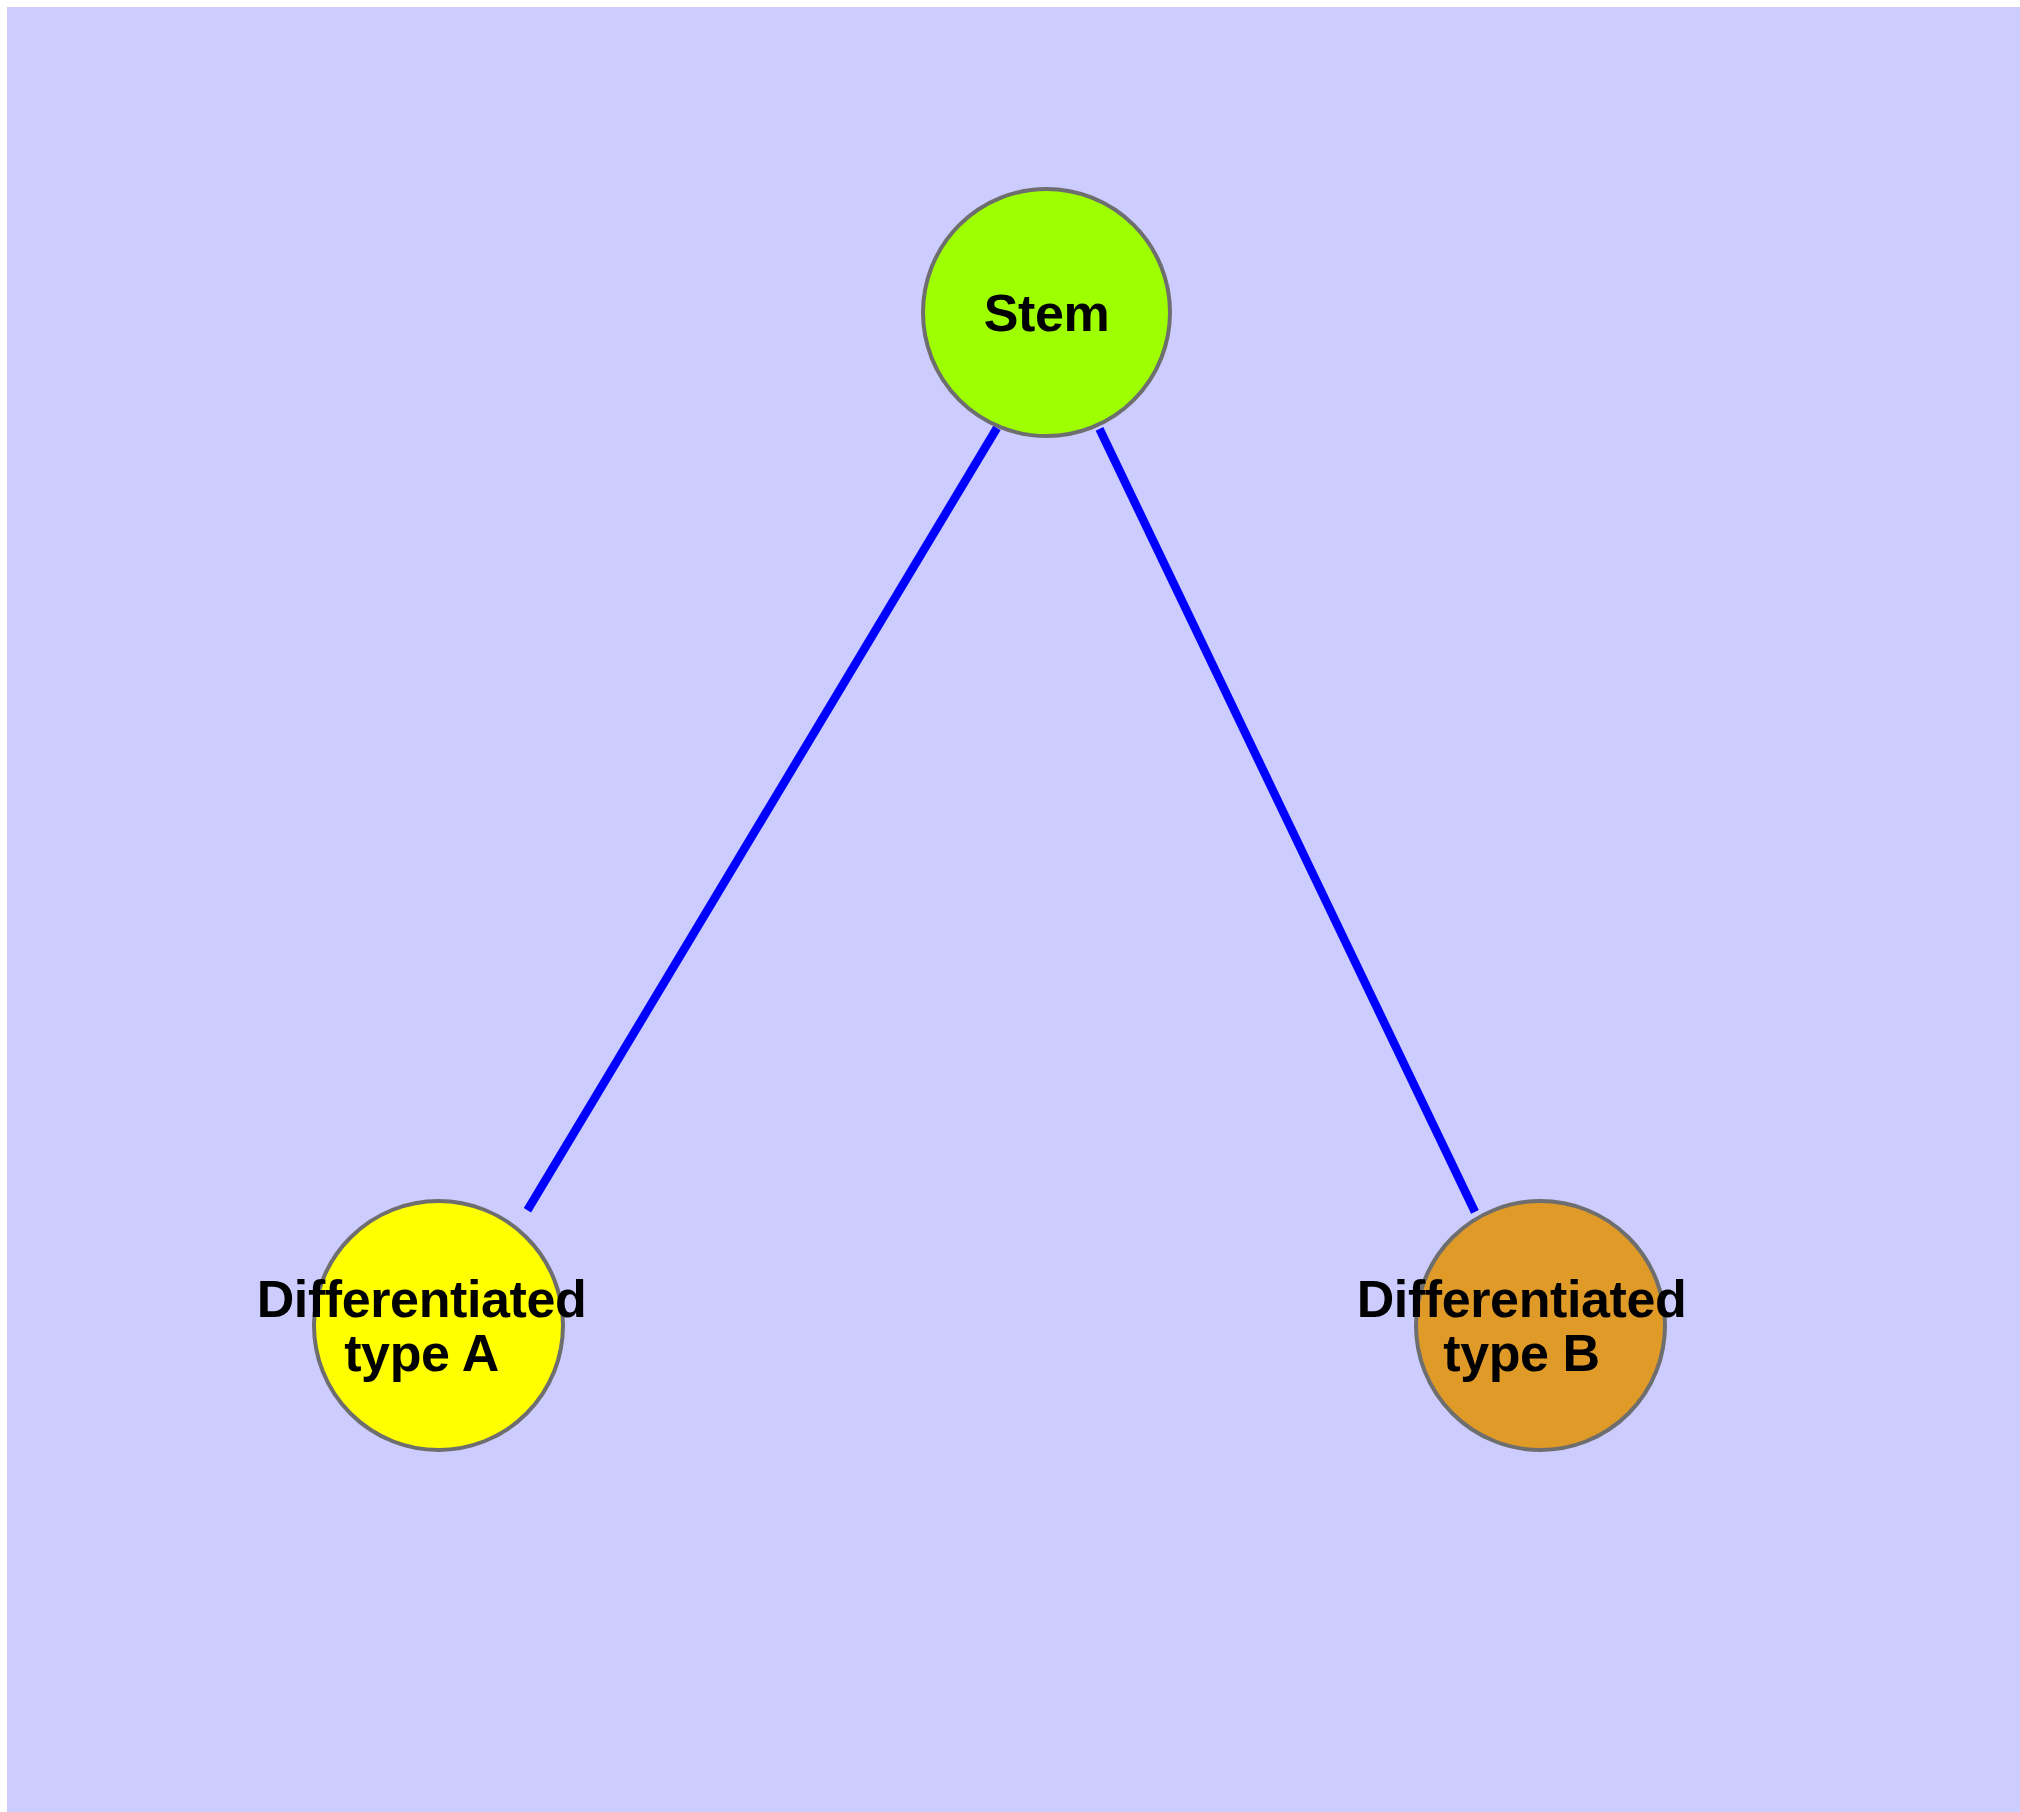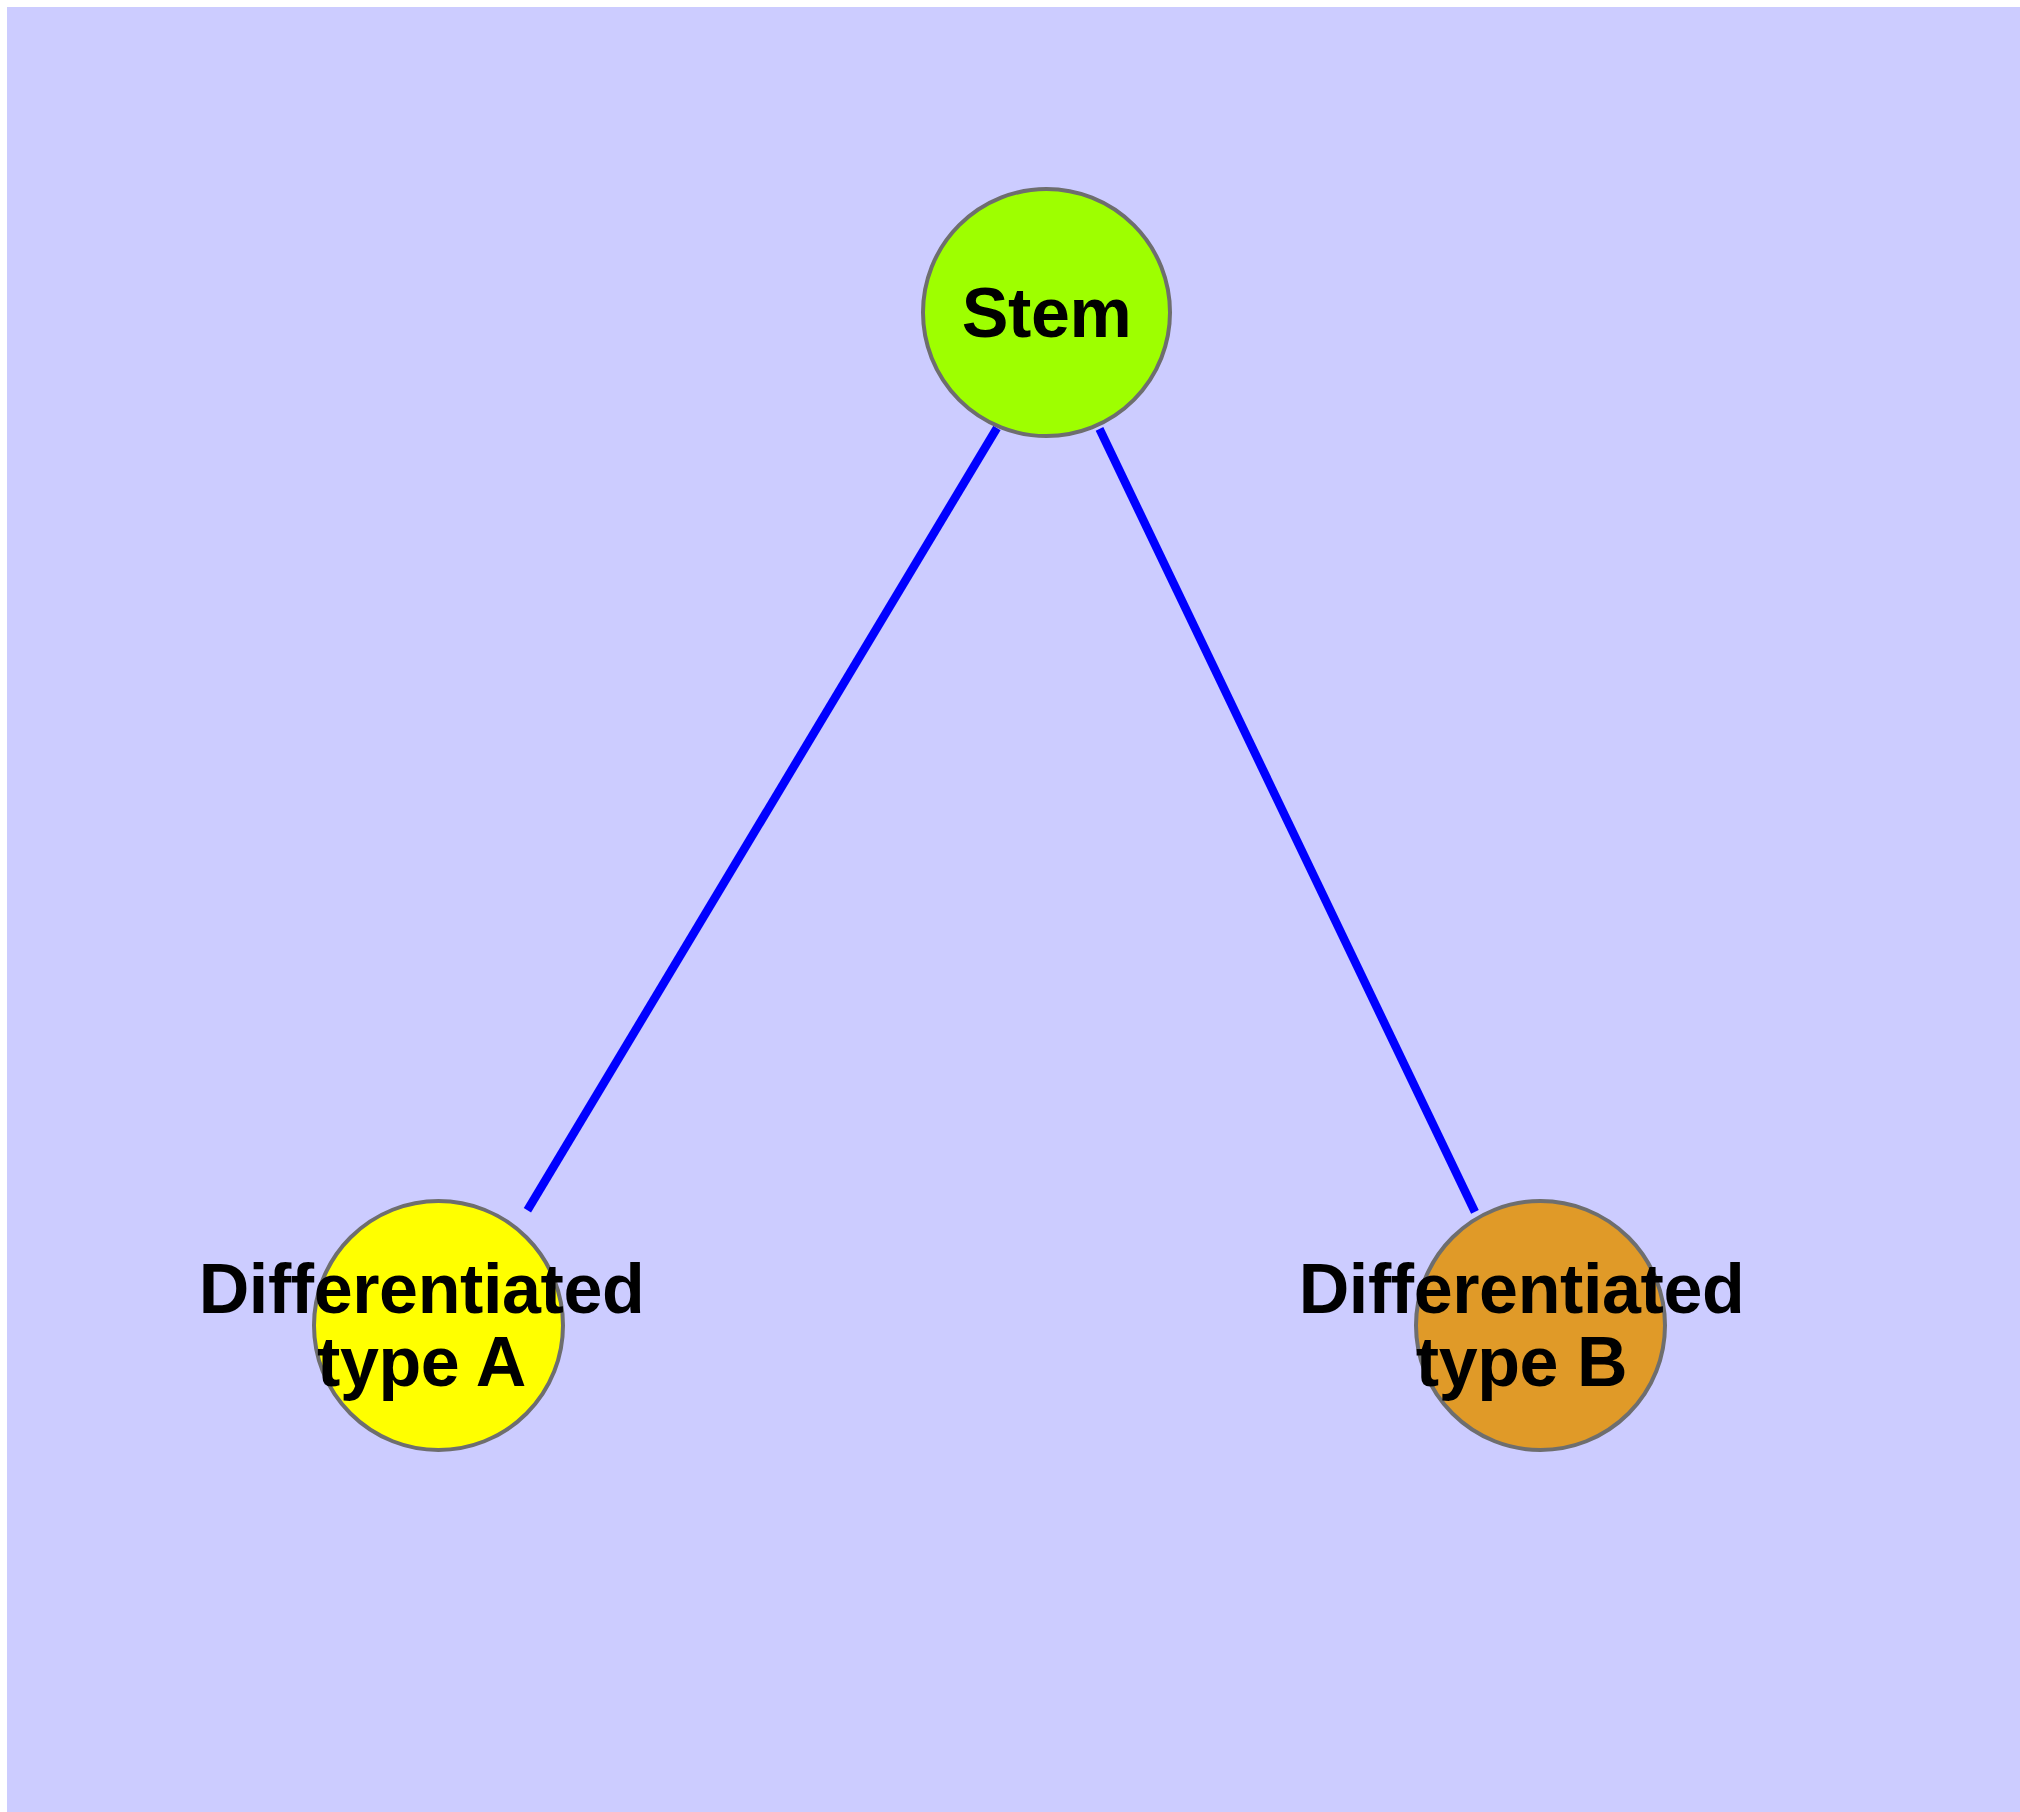--- a/index.html
+++ b/index.html
@@ -36,21 +36,21 @@
     position: absolute;
     box-sizing: border-box;
     border-radius: 50%;
     border: 4.2px solid #6e6e6e;
   }
   .node-label {
     position: absolute;
     text-align: center;
     color: #000000;
     font-weight: bold;
-    font-size: 70px;
+    font-size: 52px;
     line-height: 1.04;
     letter-spacing: -0.4px;
     white-space: pre;
     pointer-events: none;
   }
 </style>
 </head>
 <body>
 
 <div id="canvas" style="width: 2021px; height: 1812px; background: rgb(255, 255, 255);">

